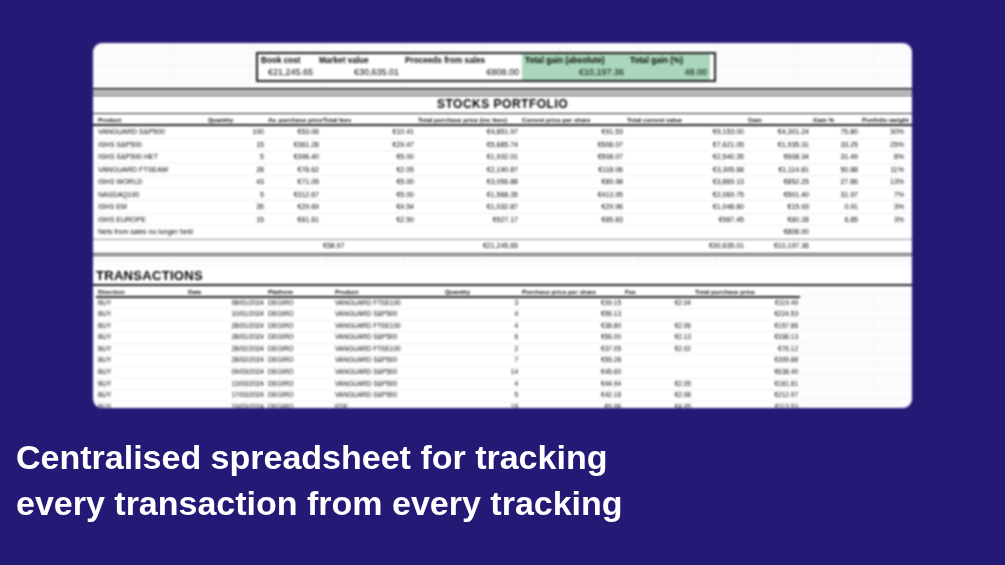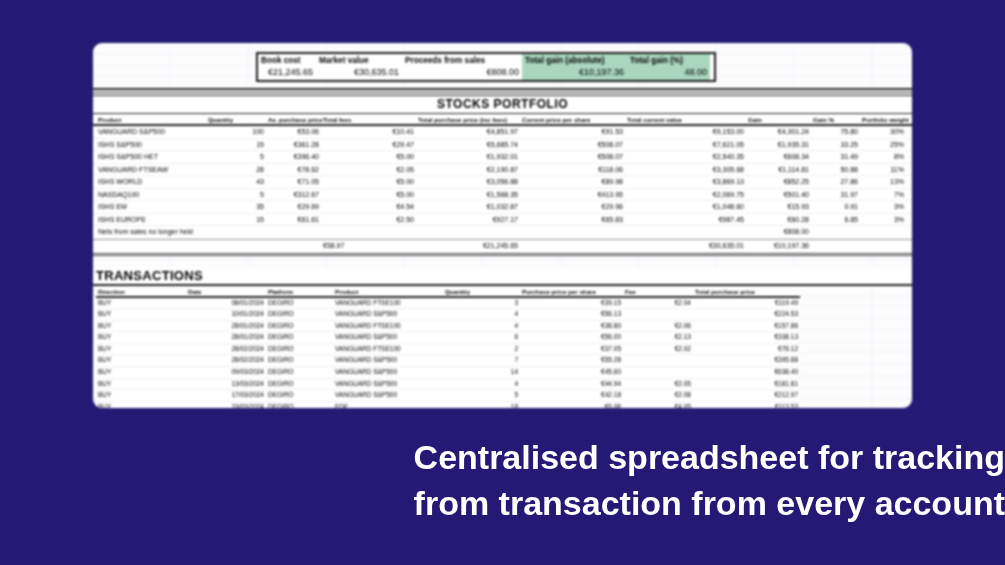--- a/index.html
+++ b/index.html
@@ -54,21 +54,21 @@
     border-bottom:2px solid #222;padding:0 0 1px 3px;background:#fff;width:816px;
   }
   .tgrid{display:grid;grid-template-columns:90px 80px 67px 110px 77px 103px 70px 107px;width:704px;margin-left:3px;}
   .tgrid span{white-space:nowrap;overflow:hidden;text-align:right;padding:0 2px;}
   .tgrid span:nth-child(1),.tgrid span:nth-child(3),.tgrid span:nth-child(4){text-align:left;}
   .thead{font-weight:bold;font-size:6.2px;border-bottom:2px solid #222;padding:2px 0 1px;background:#fff;}
   .thead span{text-align:left;}
   .trow{font-size:6.5px;height:10.6px;line-height:10.6px;border-bottom:1px solid #f0f0f4;background:#fff;}
   
   .caption{
-    position:absolute;left:0;right:0;top:434px;text-align:right;
+    position:absolute;left:0;right:0;top:434px;text-align:left;
     color:#ffffff;font-size:34px;font-weight:bold;line-height:46px;margin-left:16px;
   }
 </style>
 </head>
 <body>
 
 <div class="card">
   <div class="card-inner">
 
     <div class="summary">
@@ -355,14 +355,14 @@
           <span>€113.53</span>
         </div>
 
       </div>
 
   </div>
 </div>
 
 <div class="caption">
   <div>Centralised spreadsheet for tracking</div>
-  <div>from transaction from every account</div>
+  <div>every transaction from every tracking</div>
 </div>
 
 </body></html>

